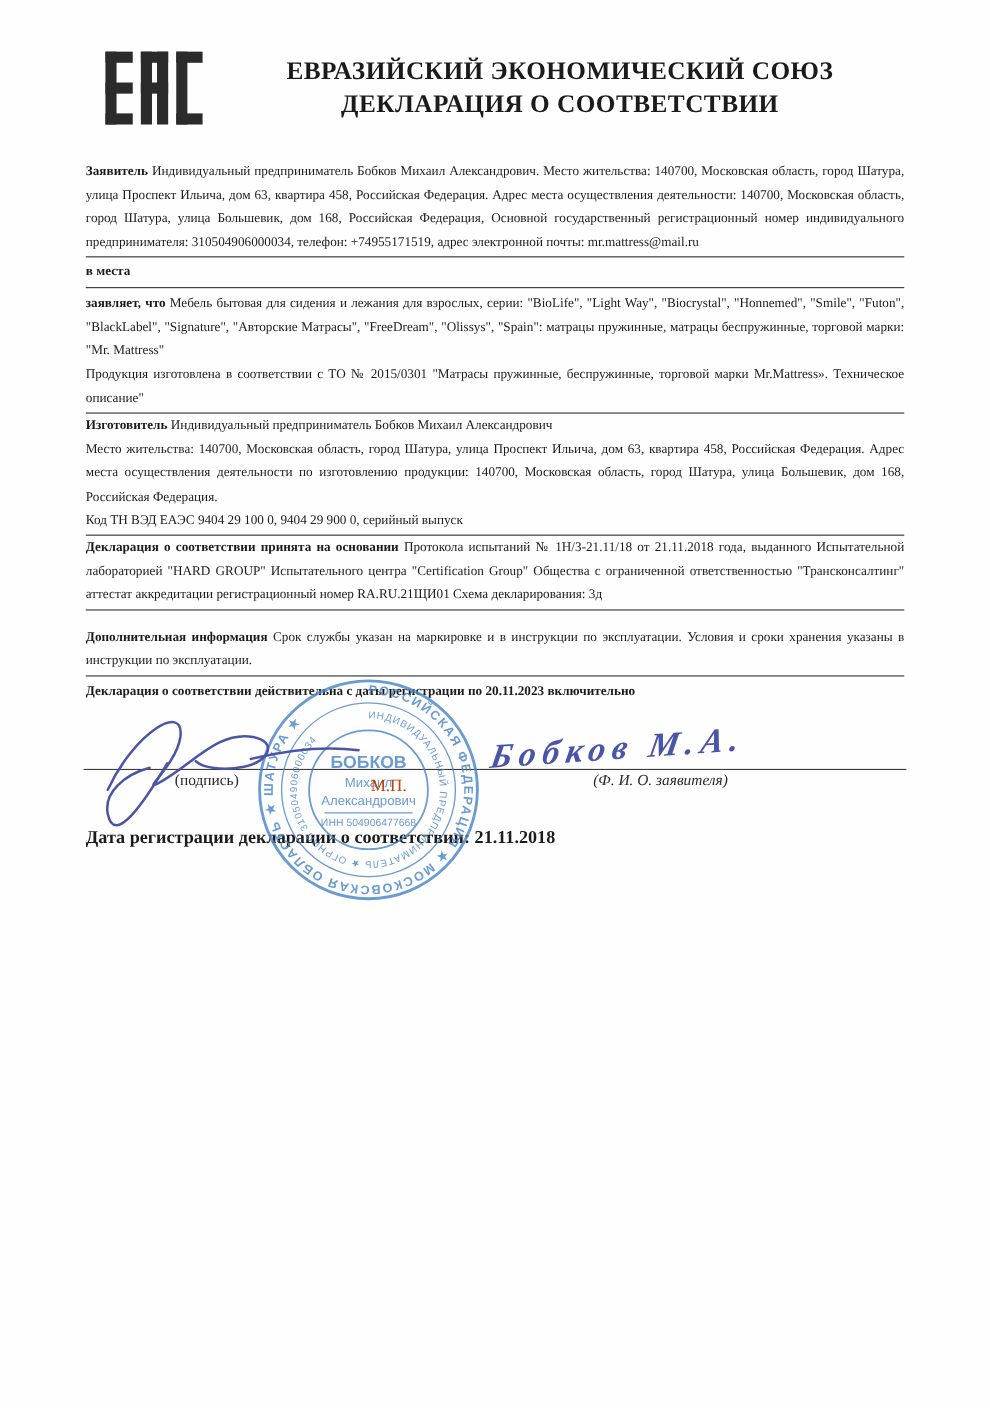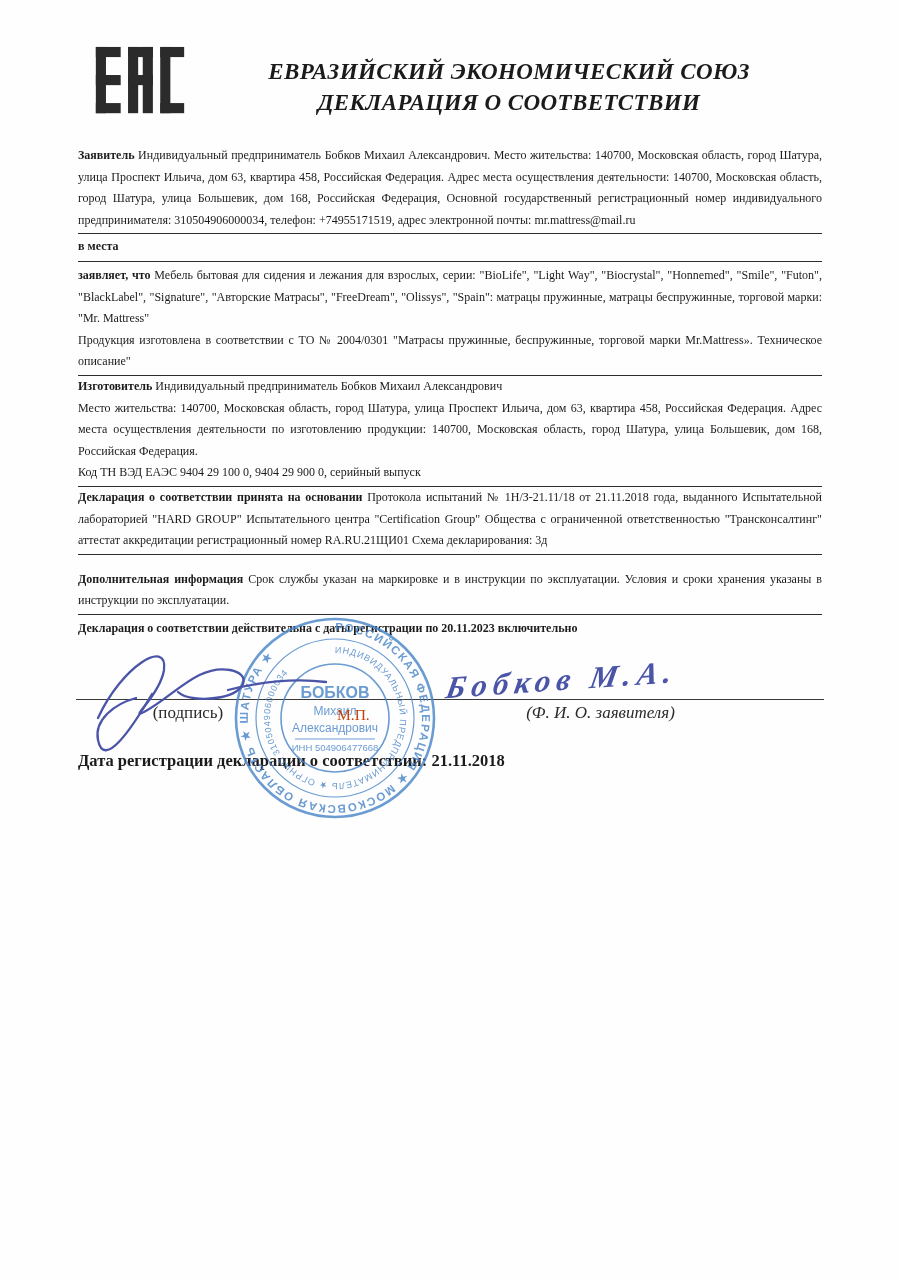--- a/index.html
+++ b/index.html
@@ -6,39 +6,39 @@
   .page{
     position:relative;
     width:900px;height:1280px;
     background:#fefefe;
     font-family:"Liberation Serif", serif;
     color:#1b1b1b;
     overflow:hidden;
   }
   .content{padding:38px 78px 0 78px;box-sizing:border-box;}
   
-  .header{display:flex;align-items:flex-end;margin-bottom:27px;font-style:italic;}
+  .header{display:flex;align-items:flex-start;margin-bottom:27px;}
   .eac-logo{width:92px;height:74px;flex:0 0 92px;margin-left:16px;margin-top:6px;}
   .titles{flex:1;text-align:center;padding-top:12px;padding-left:10px;}
   .titles .t{font-weight:bold;font-size:23px;letter-spacing:0.4px;line-height:1.32;}
   
   .para{font-size:12px;line-height:21.6px;text-align:justify;margin:0;}
   .para b{font-weight:bold;}
   .sec{padding-bottom:2px;}
   .rule-b{border-bottom:1.6px solid #2d2d2d;}
   .sec-inperson{padding:2px 0 3px 0;}
   .sec-declares{padding-top:3px;}
   .gap17{margin-bottom:17px;}
   .gap15{margin-bottom:14px;}
   .bold-line{font-weight:bold;}
   .validity{margin-top:3px;}
   
   .sig-area{position:relative;height:98px;}
   .sig-rule{position:absolute;left:-2px;right:-2px;top:60px;border-top:1.5px solid #3a3a3a;}
-  .sig-label{position:absolute;top:64px;font-size:17px;color:#2a2a2a;text-align:center;}
+  .sig-label{position:absolute;top:64px;font-size:14px;color:#2a2a2a;text-align:center;}
   .lbl-sign{left:40px;width:140px;}
   .lbl-fio{left:430px;width:185px;font-style:italic;}
   .regline{font-weight:bold;font-size:16.5px;margin:0;}
   .reg-number{margin-top:6px;}
   .reg-date{margin-top:14px;}
   
   .stamp{position:absolute;left:229px;top:612px;width:212px;height:212px;opacity:0.82;z-index:1;}
   .sig-left{position:absolute;left:80px;top:632px;width:280px;height:130px;z-index:2;}
   .hand-name{
     position:absolute;left:446px;top:662px;z-index:2;
@@ -88,21 +88,21 @@
 
     <div class="sec sec-inperson rule-b">
       <p class="para"><b>в места</b></p>
     </div>
 
     <div class="sec sec-declares rule-b">
       <p class="para">
         <b>заявляет, что</b>
         <span>Мебель бытовая для сидения и лежания для взрослых, серии: "BioLife", "Light Way", "Biocrystal", "Honnemed", "Smile", "Futon", "BlackLabel", "Signature", "Авторские Матрасы", "FreeDream", "Olissys", "Spain": матрацы пружинные, матрацы беспружинные, торговой марки: "Mr. Mattress"</span>
       </p>
-      <p class="para">Продукция изготовлена в соответствии с ТО № 2004/0301 "Матрасы пружинные, беспружинные, торговой марки Mr.Mattress». Техническое описание"</p>
+      <p class="para">Продукция изготовлена в соответствии с ТО № 2015/0301 "Матрасы пружинные, беспружинные, торговой марки Mr.Mattress». Техническое описание"</p>
     </div>
 
     <div class="sec rule-b">
       <p class="para">
         <b>Изготовитель</b>
         <span>Индивидуальный предприниматель Бобков Михаил Александрович</span>
       </p>
       <p class="para">Место жительства: 140700, Московская область, город Шатура, улица Проспект Ильича, дом 63, квартира 458, Российская Федерация. Адрес места осуществления деятельности по изготовлению продукции: 140700, Московская область, город Шатура, улица Большевик, дом 168, Российская Федерация.</p>
       <p class="para">Код ТН ВЭД ЕАЭС 9404 29 100 0, 9404 29 900 0, серийный выпуск</p>
     </div>

